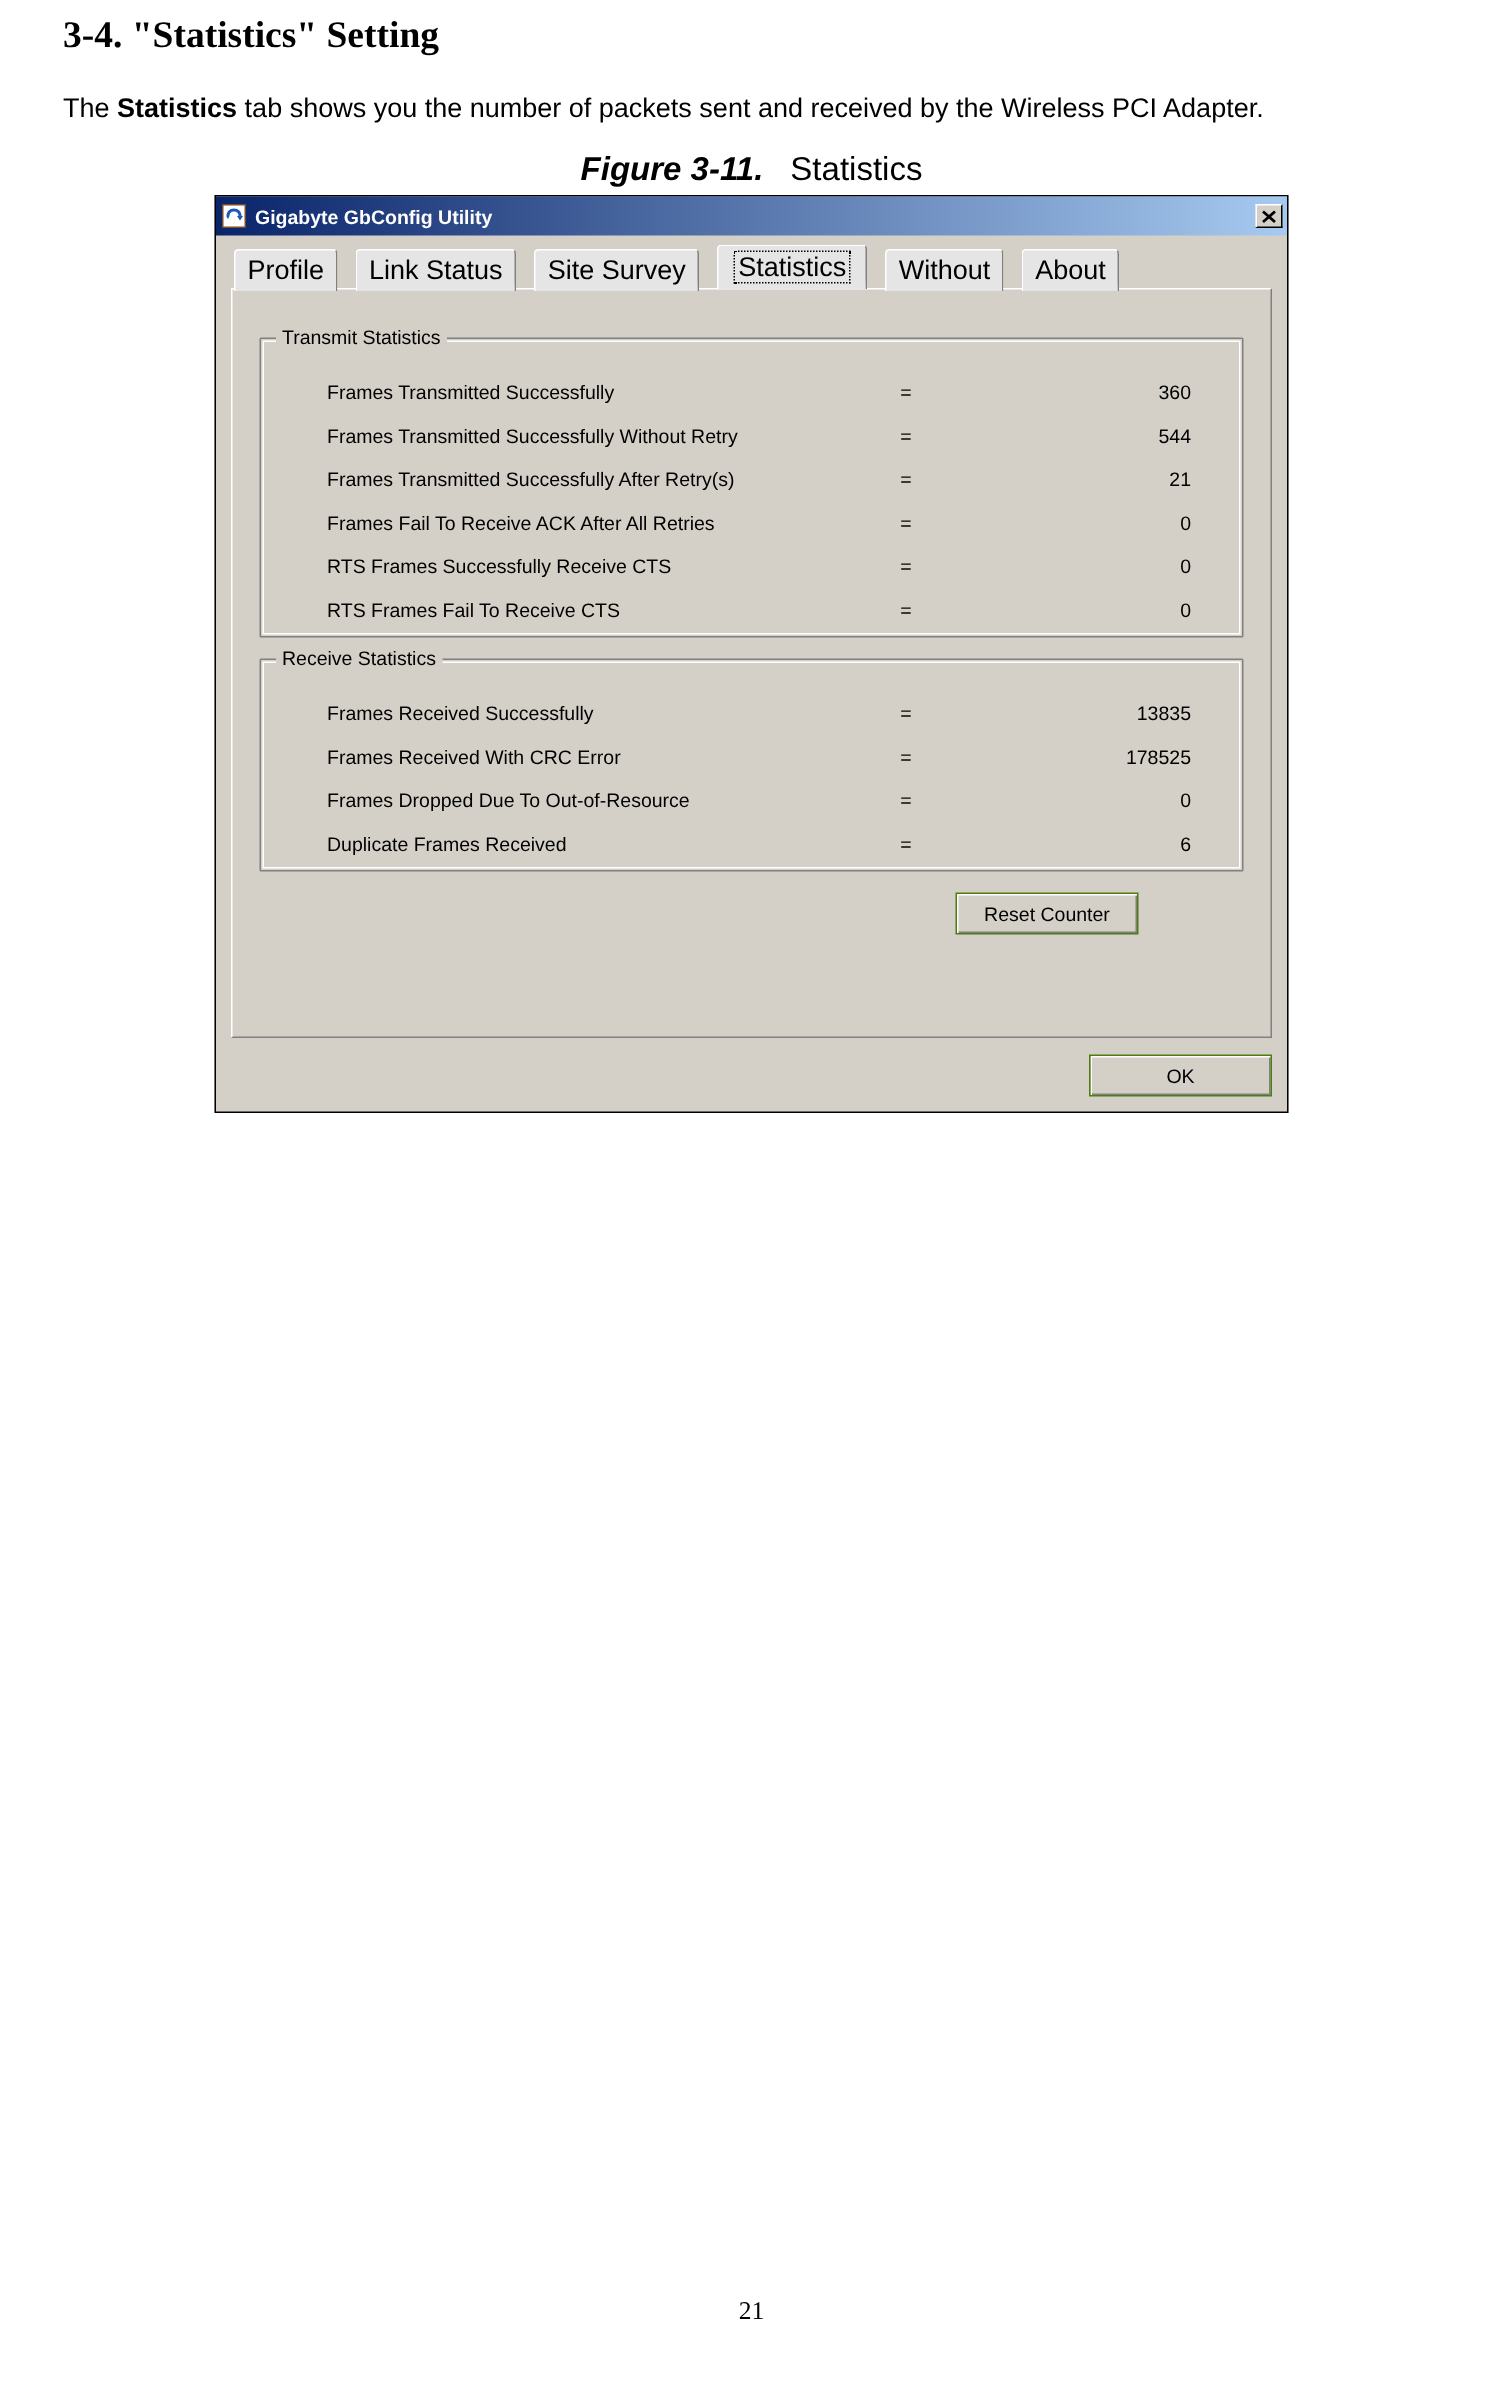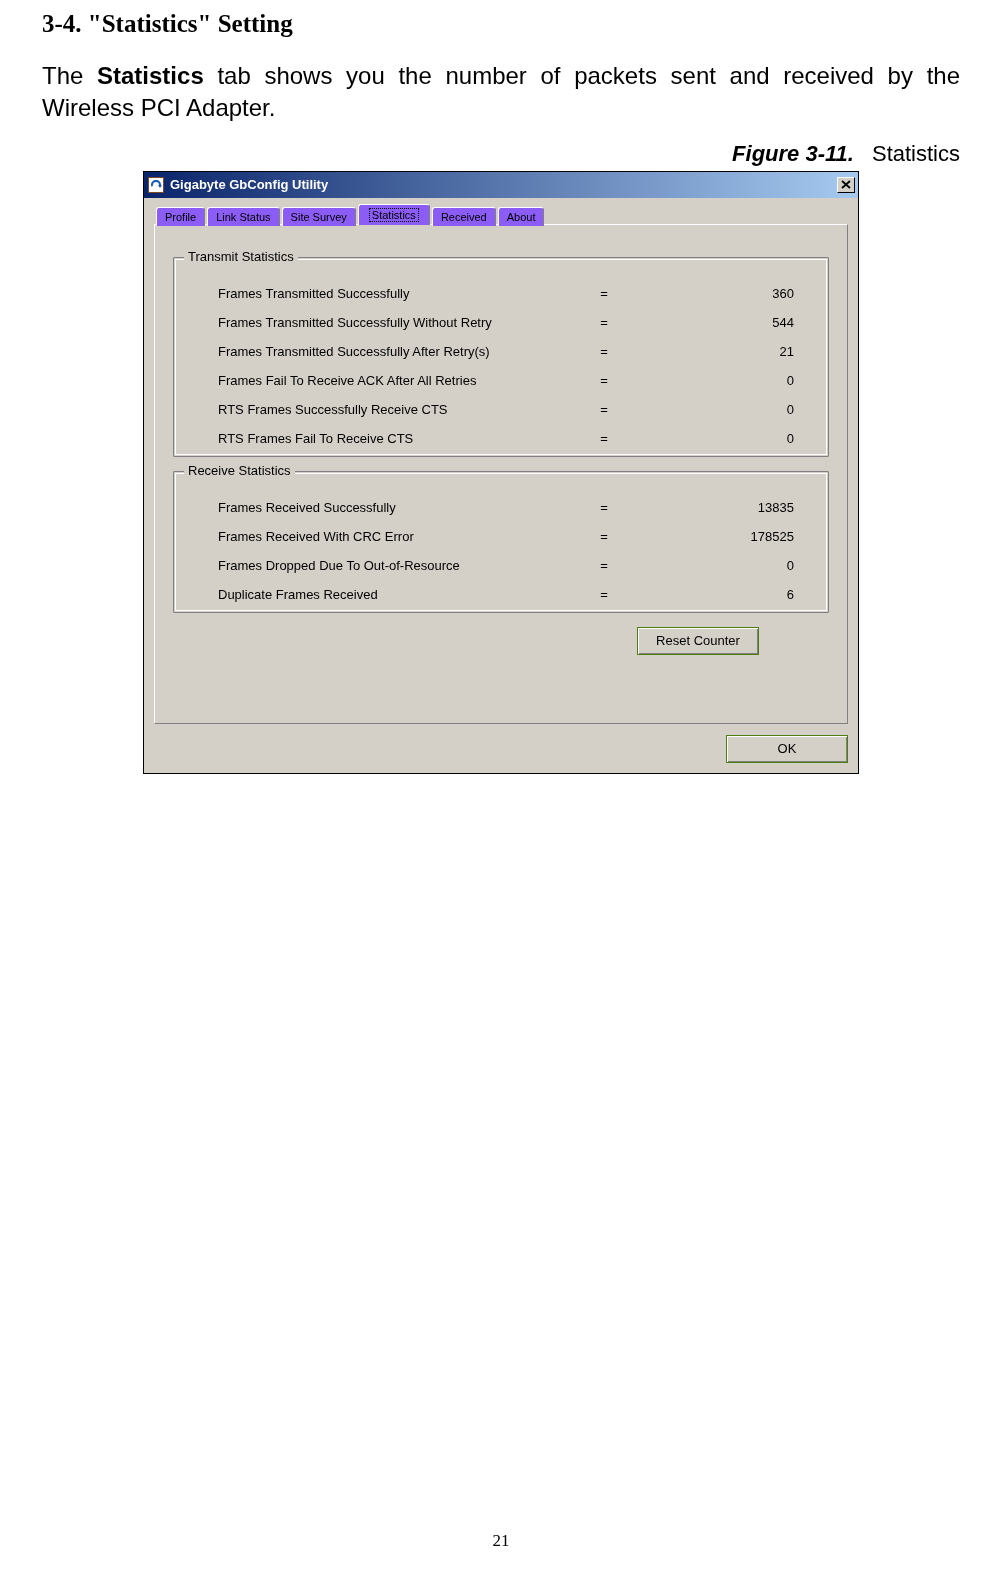--- a/index.html
+++ b/index.html
@@ -11,28 +11,28 @@
       padding: 10px 42px 0 42px;
       color: #000;
     }
     .doc-heading {
       font-family: "Times New Roman", Times, serif;
       font-weight: bold;
       font-size: 25px;
       margin-bottom: 22px;
     }
     .doc-body {
-      font-size: 24px;
+      font-size: 18px;
       line-height: 1.35;
       text-align: justify;
       margin-bottom: 16px;
     }
     .bold { font-weight: bold; }
     .figure-caption {
-      text-align: right;
+      text-align: center;
       font-size: 22px;
       margin: 6px 0 4px 0;
     }
     .figure-caption .fig-label {
       font-style: italic;
       font-weight: bold;
       margin-right: 18px;
     }
     
     .dialog-wrap {
@@ -87,28 +87,28 @@
       position: relative;
     }
     .tabs {
       display: flex;
       align-items: flex-end;
       position: relative;
       z-index: 2;
       margin-left: 2px;
     }
     .tab {
-      background: #8b5cf6;
+      background: #e5e5e5;
       border: 1px solid #fff;
       border-right-color: #808080;
       border-bottom: 0;
       border-radius: 3px 3px 0 0;
       padding: 3px 8px 3px 8px;
-      margin-right: 2px;
-      font-size: 11px;
+      margin-right: 12px;
+      font-size: 18px;
       position: relative;
       top: 1px;
     }
     .tab.active {
       padding: 4px 10px 4px 10px;
       top: 0;
       z-index: 3;
     }
     .tab.active span {
       border: 1px dotted #000;
@@ -215,21 +215,21 @@
       </div>
     </div>
 
     <div class="dialog-inner">
       <div class="tabs-area">
         <div class="tabs">
           <div class="tab"><span>Profile</span></div>
           <div class="tab"><span>Link Status</span></div>
           <div class="tab"><span>Site Survey</span></div>
           <div class="tab active"><span>Statistics</span></div>
-          <div class="tab"><span>Received</span></div>
+          <div class="tab"><span>Without</span></div>
           <div class="tab"><span>About</span></div>
         </div>
 
         <div class="tab-panel">
 
           <div class="fieldset">
             <div class="legend">Transmit Statistics</div>
             <div class="stat-row">
               <div class="stat-label">Frames Transmitted Successfully</div>
               <div class="stat-eq">=</div>

